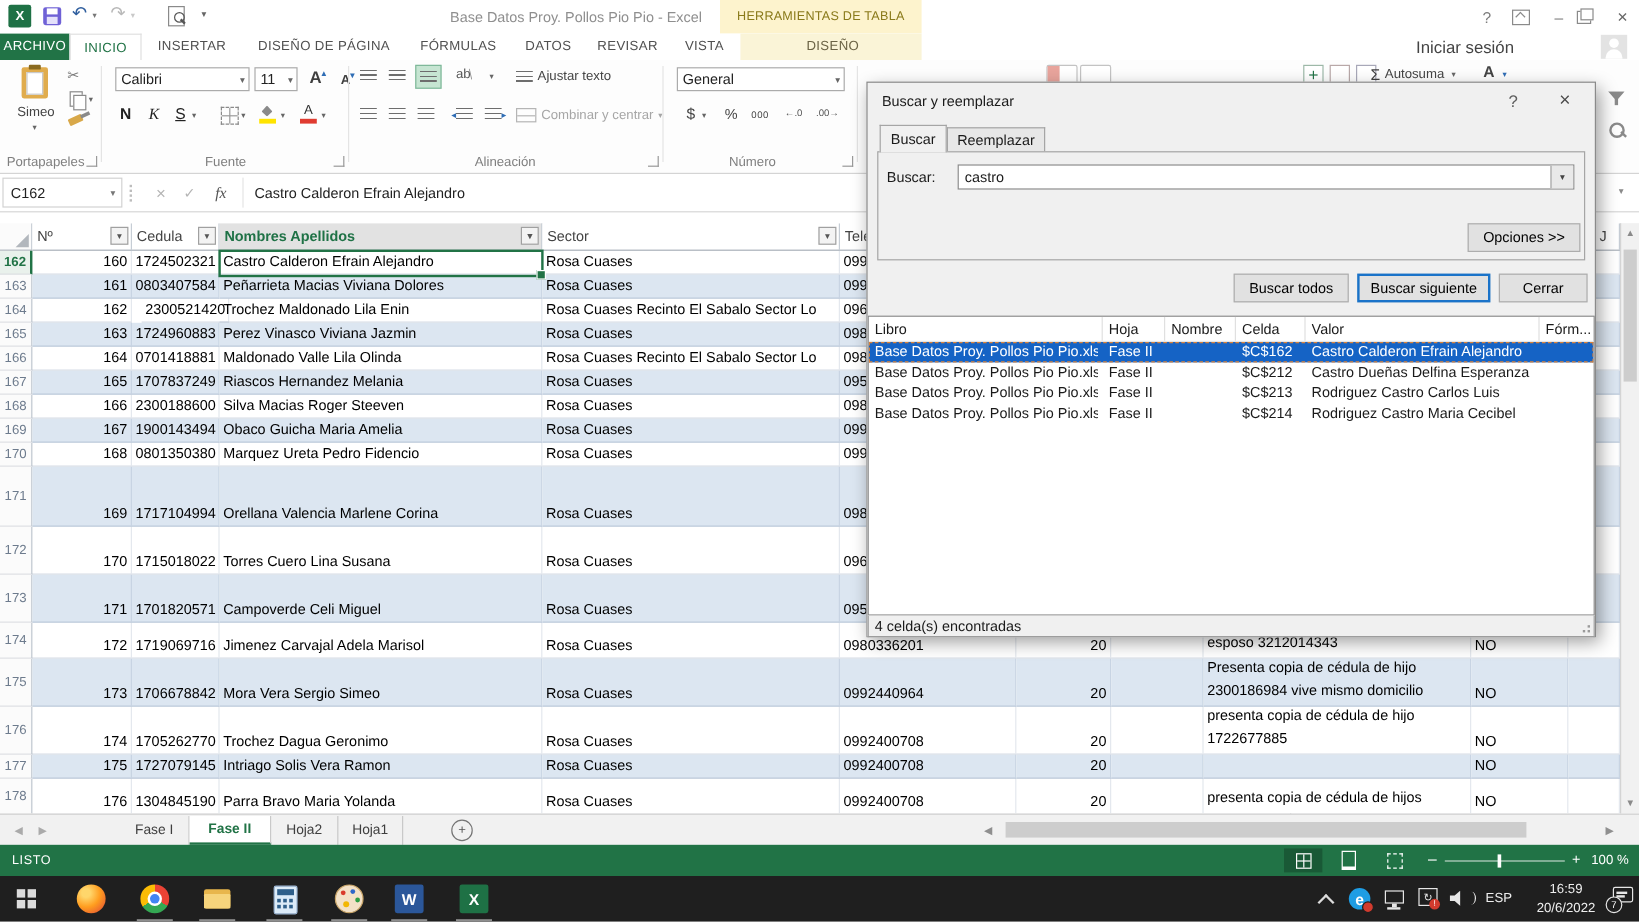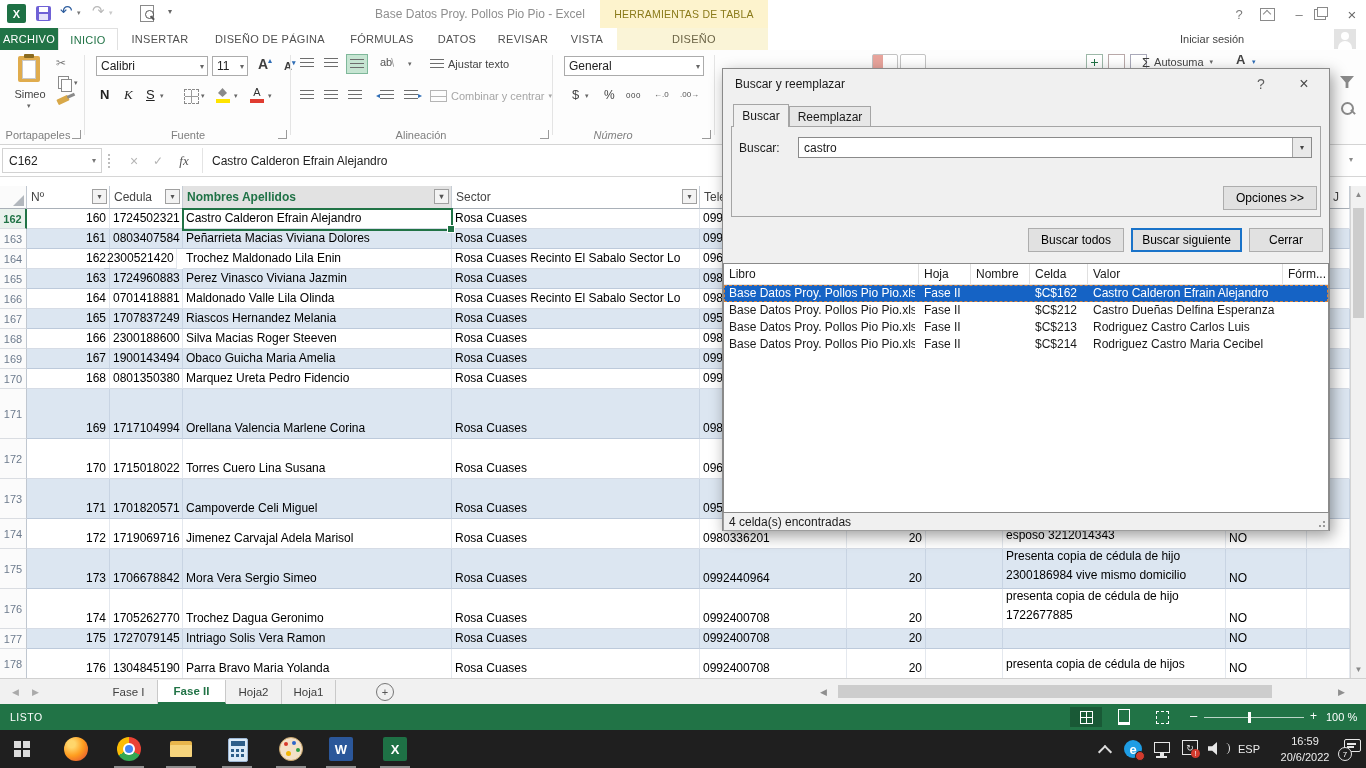--- a/index.html
+++ b/index.html
@@ -82,21 +82,21 @@
     </div>
     <div class="abs ctr" style="left:1286px;top:0;width:26px;height:28px;font-size:13px;color:#7c7c7c;">–</div>
     <div class="abs" style="left:1314px;top:9px;width:10px;height:9px;border:1px solid #8a8a8a;background:#fff;">
       <span class="abs" style="left:2px;top:-3px;width:9px;height:8px;border:1px solid #8a8a8a;background:#fff;"></span>
     </div>
     <div class="abs ctr" style="left:1338px;top:0;width:28px;height:28px;font-size:15px;color:#6a6a6a;">×</div>
   </div>
 
   <div class="abs" id="ribbon-tabs" style="left:0;top:28px;width:1366px;height:22px;background:#fff;">
     <div class="abs" style="left:617px;top:0;width:151px;height:22px;background:#faf4d7;"></div>
-    <div class="abs vctr" style="left:1180px;top:0;height:22px;font-size:11px;color:#444;">Iniciar sesión</div>
+    <div class="abs vctr" style="left:1180px;top:0;height:22px;font-size:14px;color:#444;">Iniciar sesión</div>
     <div class="abs" style="left:1334px;top:1px;width:22px;height:20px;background:#e3e3e3;">
       <span class="abs" style="left:7px;top:3px;width:8px;height:8px;border-radius:50%;background:#fff;"></span>
       <span class="abs" style="left:4px;top:12px;width:14px;height:8px;border-radius:7px 7px 0 0;background:#fff;"></span>
     </div>
   <div class="rtab rtab-file" style="left: 0px; width: 58px;">ARCHIVO</div>
       <div class="rtab rtab-active" style="left: 58px; width: 58px;">INICIO</div>
       <div class="rtab" style="left: 120px; width: 80px;">INSERTAR</div>
       <div class="rtab" style="left: 204px; width: 132px;">DISEÑO DE PÁGINA</div>
       <div class="rtab" style="left: 340px; width: 84px;">FÓRMULAS</div>
       <div class="rtab" style="left: 428px; width: 58px;">DATOS</div>
@@ -201,21 +201,21 @@
     <div class="combo" style="left:564px;top:6px;width:140px;height:20px;">
       <span>General</span>
         <span class="cmbarw">▾</span>
     </div>
     <div class="abs" style="left:572px;top:37px;font-size:13px;color:#444;">$</div>
     <div class="abs" style="left:585px;top:42px;font-size:7px;color:#666;">▾</div>
     <div class="abs" style="left:604px;top:38px;font-size:12px;color:#444;">%</div>
     <div class="abs" style="left:626px;top:41px;font-size:8px;color:#444;letter-spacing:.5px;">000</div>
     <div class="abs" style="left:654px;top:40px;font-size:8px;color:#555;">←.0</div>
     <div class="abs" style="left:680px;top:40px;font-size:8px;color:#555;">.00→</div>
-    <div class="glabel" style="left:532px;width:162px;font-style:italic;">Número</div>
+    <div class="glabel" style="left:546px;width:162px;">Número</div>
     <div class="lnch" style="left:702px;bottom:5px;"></div>
     <div class="gsep" style="left:714px;"></div>
 
     <div class="abs" style="left:872px;top:4px;width:24px;height:16px;background:#fff;border:1px solid #c3c3c3;border-radius:2px;">
         <span class="abs" style="left:0;top:0;width:10px;height:14px;background:#e8a49c;"></span>
       </div>
     <div class="abs" style="left:900px;top:4px;width:24px;height:16px;background:#fff;border:1px solid #c3c3c3;border-radius:2px;"></div>
     <div class="abs" style="left:1086px;top:4px;width:15px;height:15px;border:1px solid #9db8a8;background:#fff;">
         <span class="abs" style="left:4px;top:4px;width:7px;height:7px;background:linear-gradient(#217346,#217346) center/1px 100% no-repeat,linear-gradient(#217346,#217346) center/100% 1px no-repeat;"></span>
       </div>
@@ -281,21 +281,21 @@
       <div class="gcell blue" style="left: 183px; top: 43px; width: 269px; height: 20px;">Peñarrieta Macias Viviana Dolores</div>
       <div class="gcell blue" style="left: 452px; top: 43px; width: 248px; height: 20px;">Rosa Cuases</div>
       <div class="gcell blue" style="left: 700px; top: 43px; width: 147px; height: 20px;">0997</div>
       <div class="gcell blue" style="left: 847px; top: 43px; width: 79px; height: 20px; justify-content: flex-end;"></div>
       <div class="gcell blue" style="left: 926px; top: 43px; width: 77px; height: 20px;"></div>
       <div class="gcell blue" style="left: 1003px; top: 43px; width: 223px; height: 20px;"></div>
       <div class="gcell blue" style="left: 1226px; top: 43px; width: 81px; height: 20px;"></div>
       <div class="gcell blue" style="left: 1307px; top: 43px; width: 43px; height: 20px;"></div>
       <div class="rowhdr" style="top: 63px; height: 20px;">164</div>
       <div class="gcell" style="left: 27px; top: 63px; width: 83px; height: 20px; justify-content: flex-end;">162</div>
-      <div class="gcell" style="left: 104px; top: 63px; width: 73px; height: 20px;">2300521420</div>
+      <div class="gcell" style="left: 118px; top: 63px; width: 73px; height: 20px;">2300521420</div>
       <div class="gcell" style="left: 183px; top: 63px; width: 269px; height: 20px;">Trochez Maldonado Lila Enin</div>
       <div class="gcell" style="left: 452px; top: 63px; width: 248px; height: 20px;">Rosa Cuases Recinto El Sabalo Sector Lo</div>
       <div class="gcell" style="left: 700px; top: 63px; width: 147px; height: 20px;">0960</div>
       <div class="gcell" style="left: 847px; top: 63px; width: 79px; height: 20px; justify-content: flex-end;"></div>
       <div class="gcell" style="left: 926px; top: 63px; width: 77px; height: 20px;"></div>
       <div class="gcell" style="left: 1003px; top: 63px; width: 223px; height: 20px;"></div>
       <div class="gcell" style="left: 1226px; top: 63px; width: 81px; height: 20px;"></div>
       <div class="gcell" style="left: 1307px; top: 63px; width: 43px; height: 20px;"></div>
       <div class="rowhdr" style="top: 83px; height: 20px;">165</div>
       <div class="gcell blue" style="left: 27px; top: 83px; width: 83px; height: 20px; justify-content: flex-end;">163</div>

